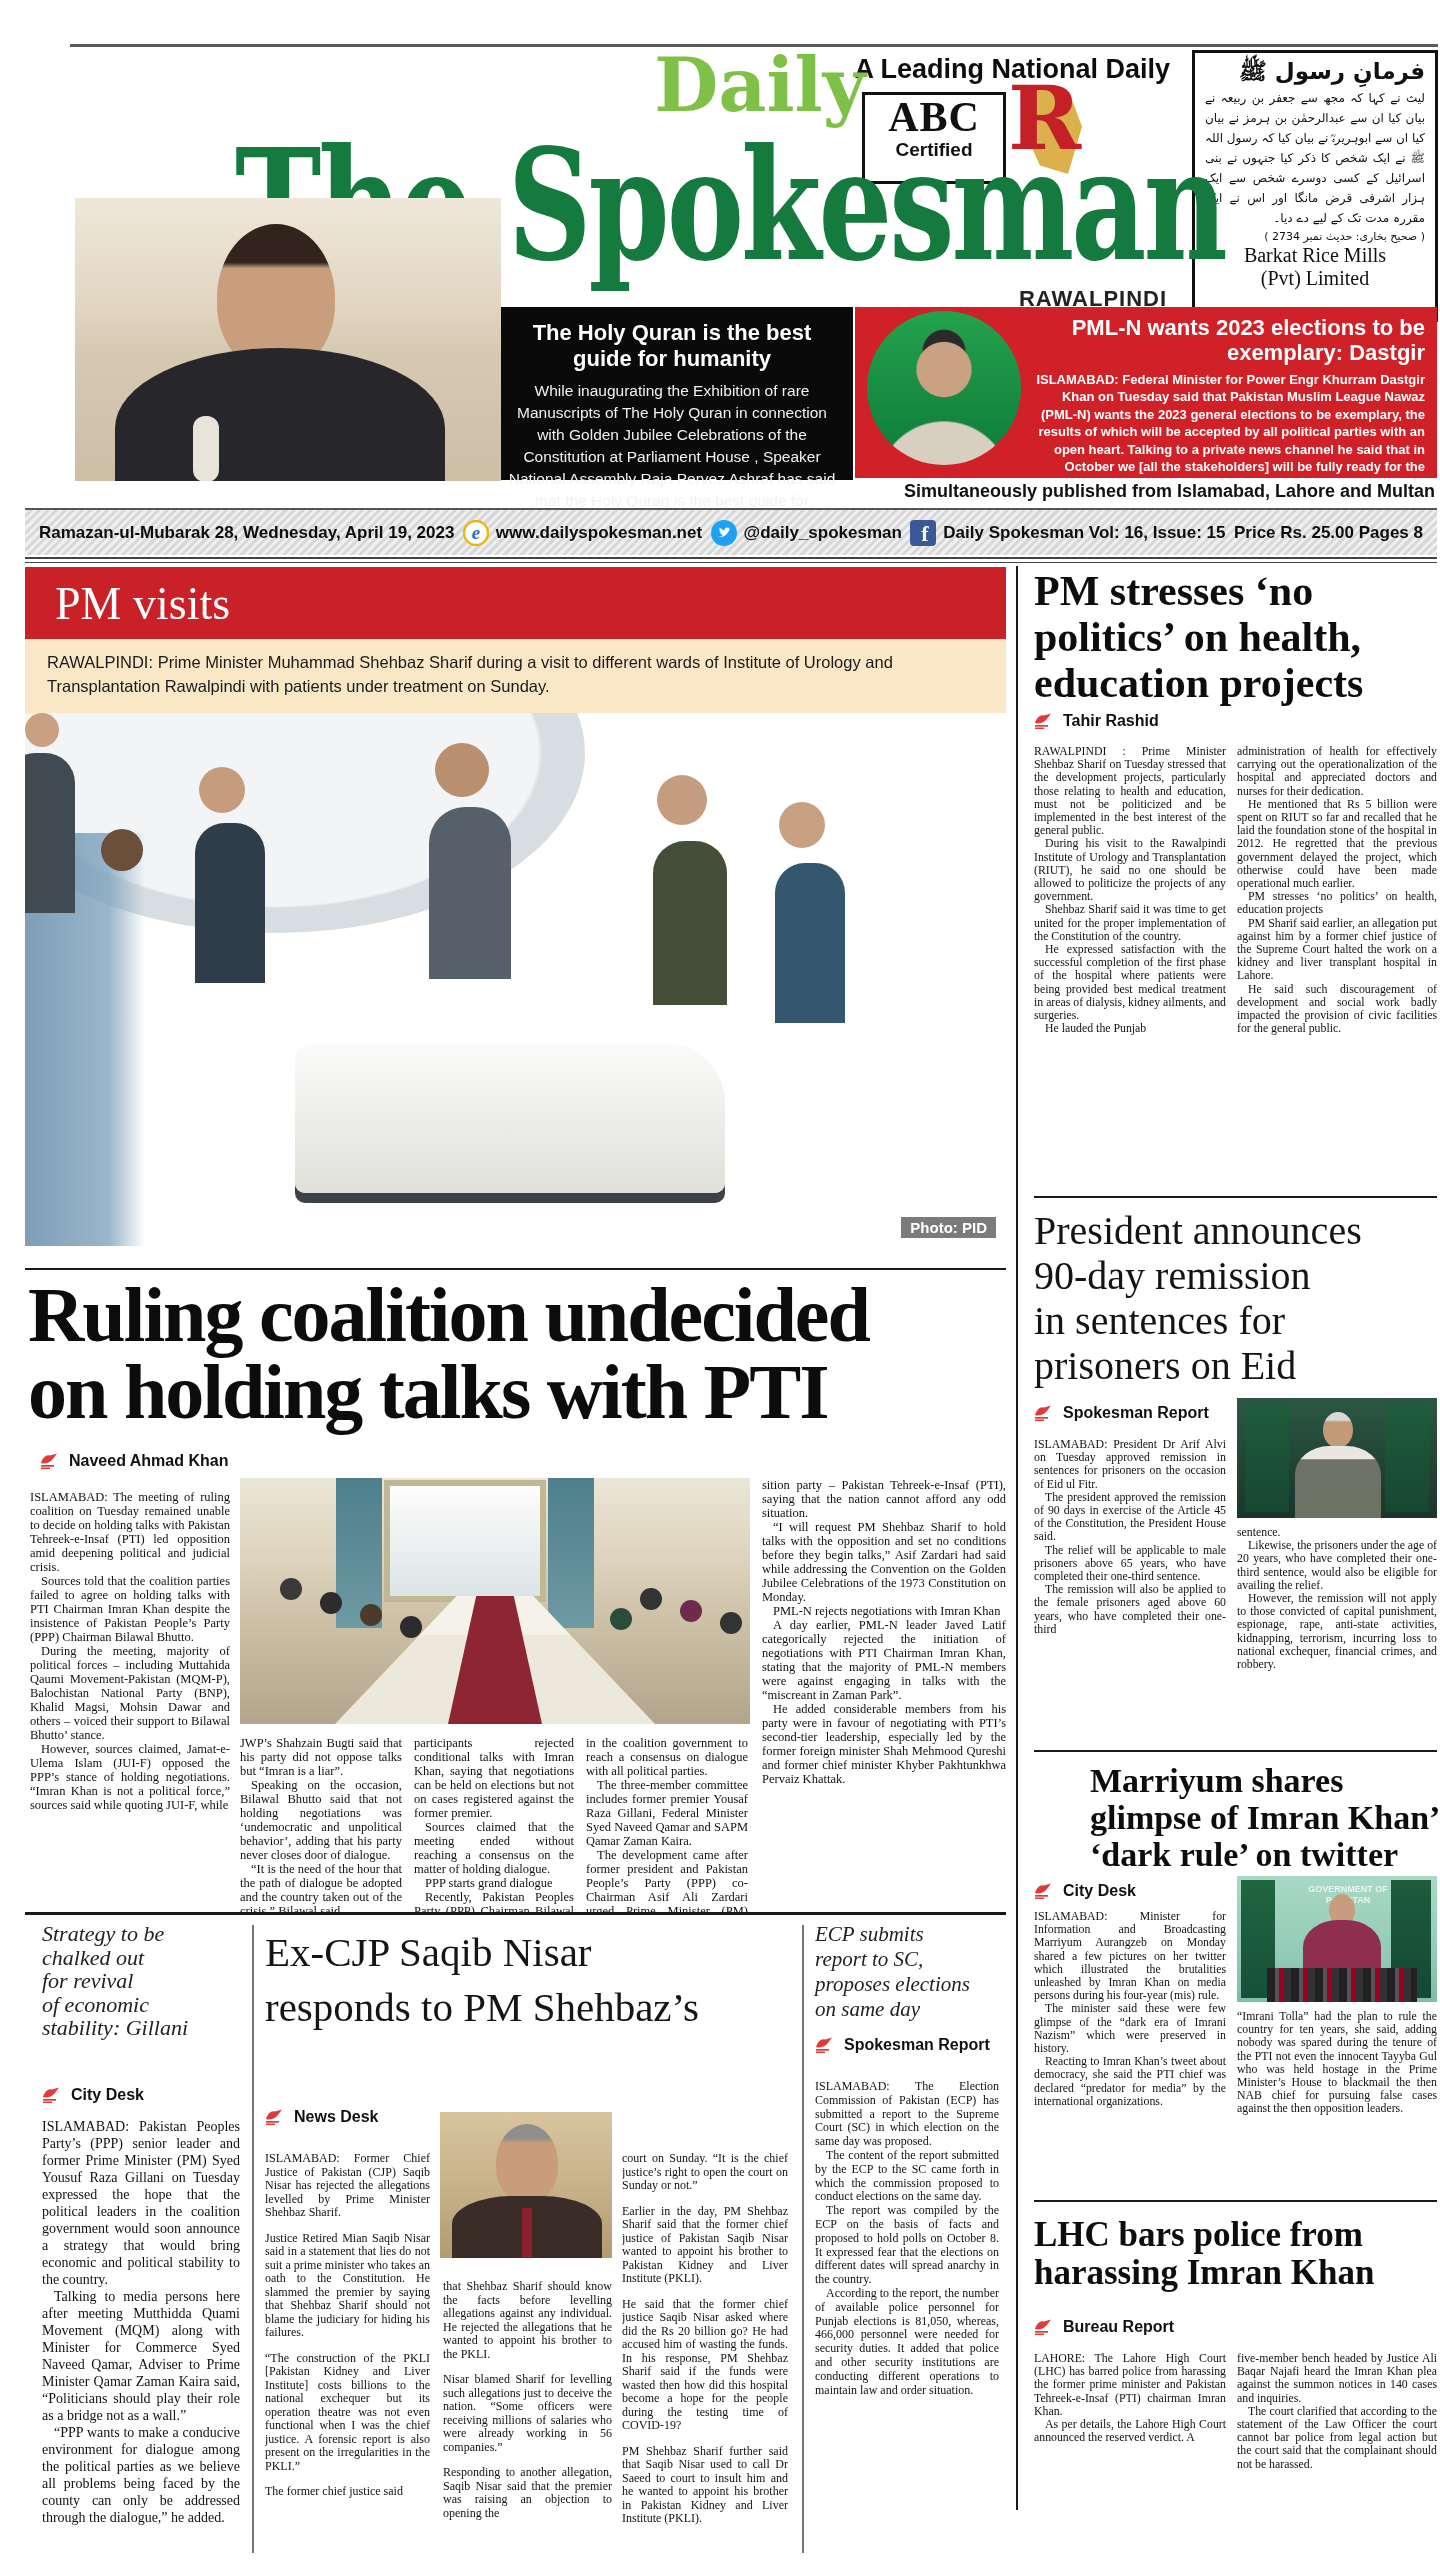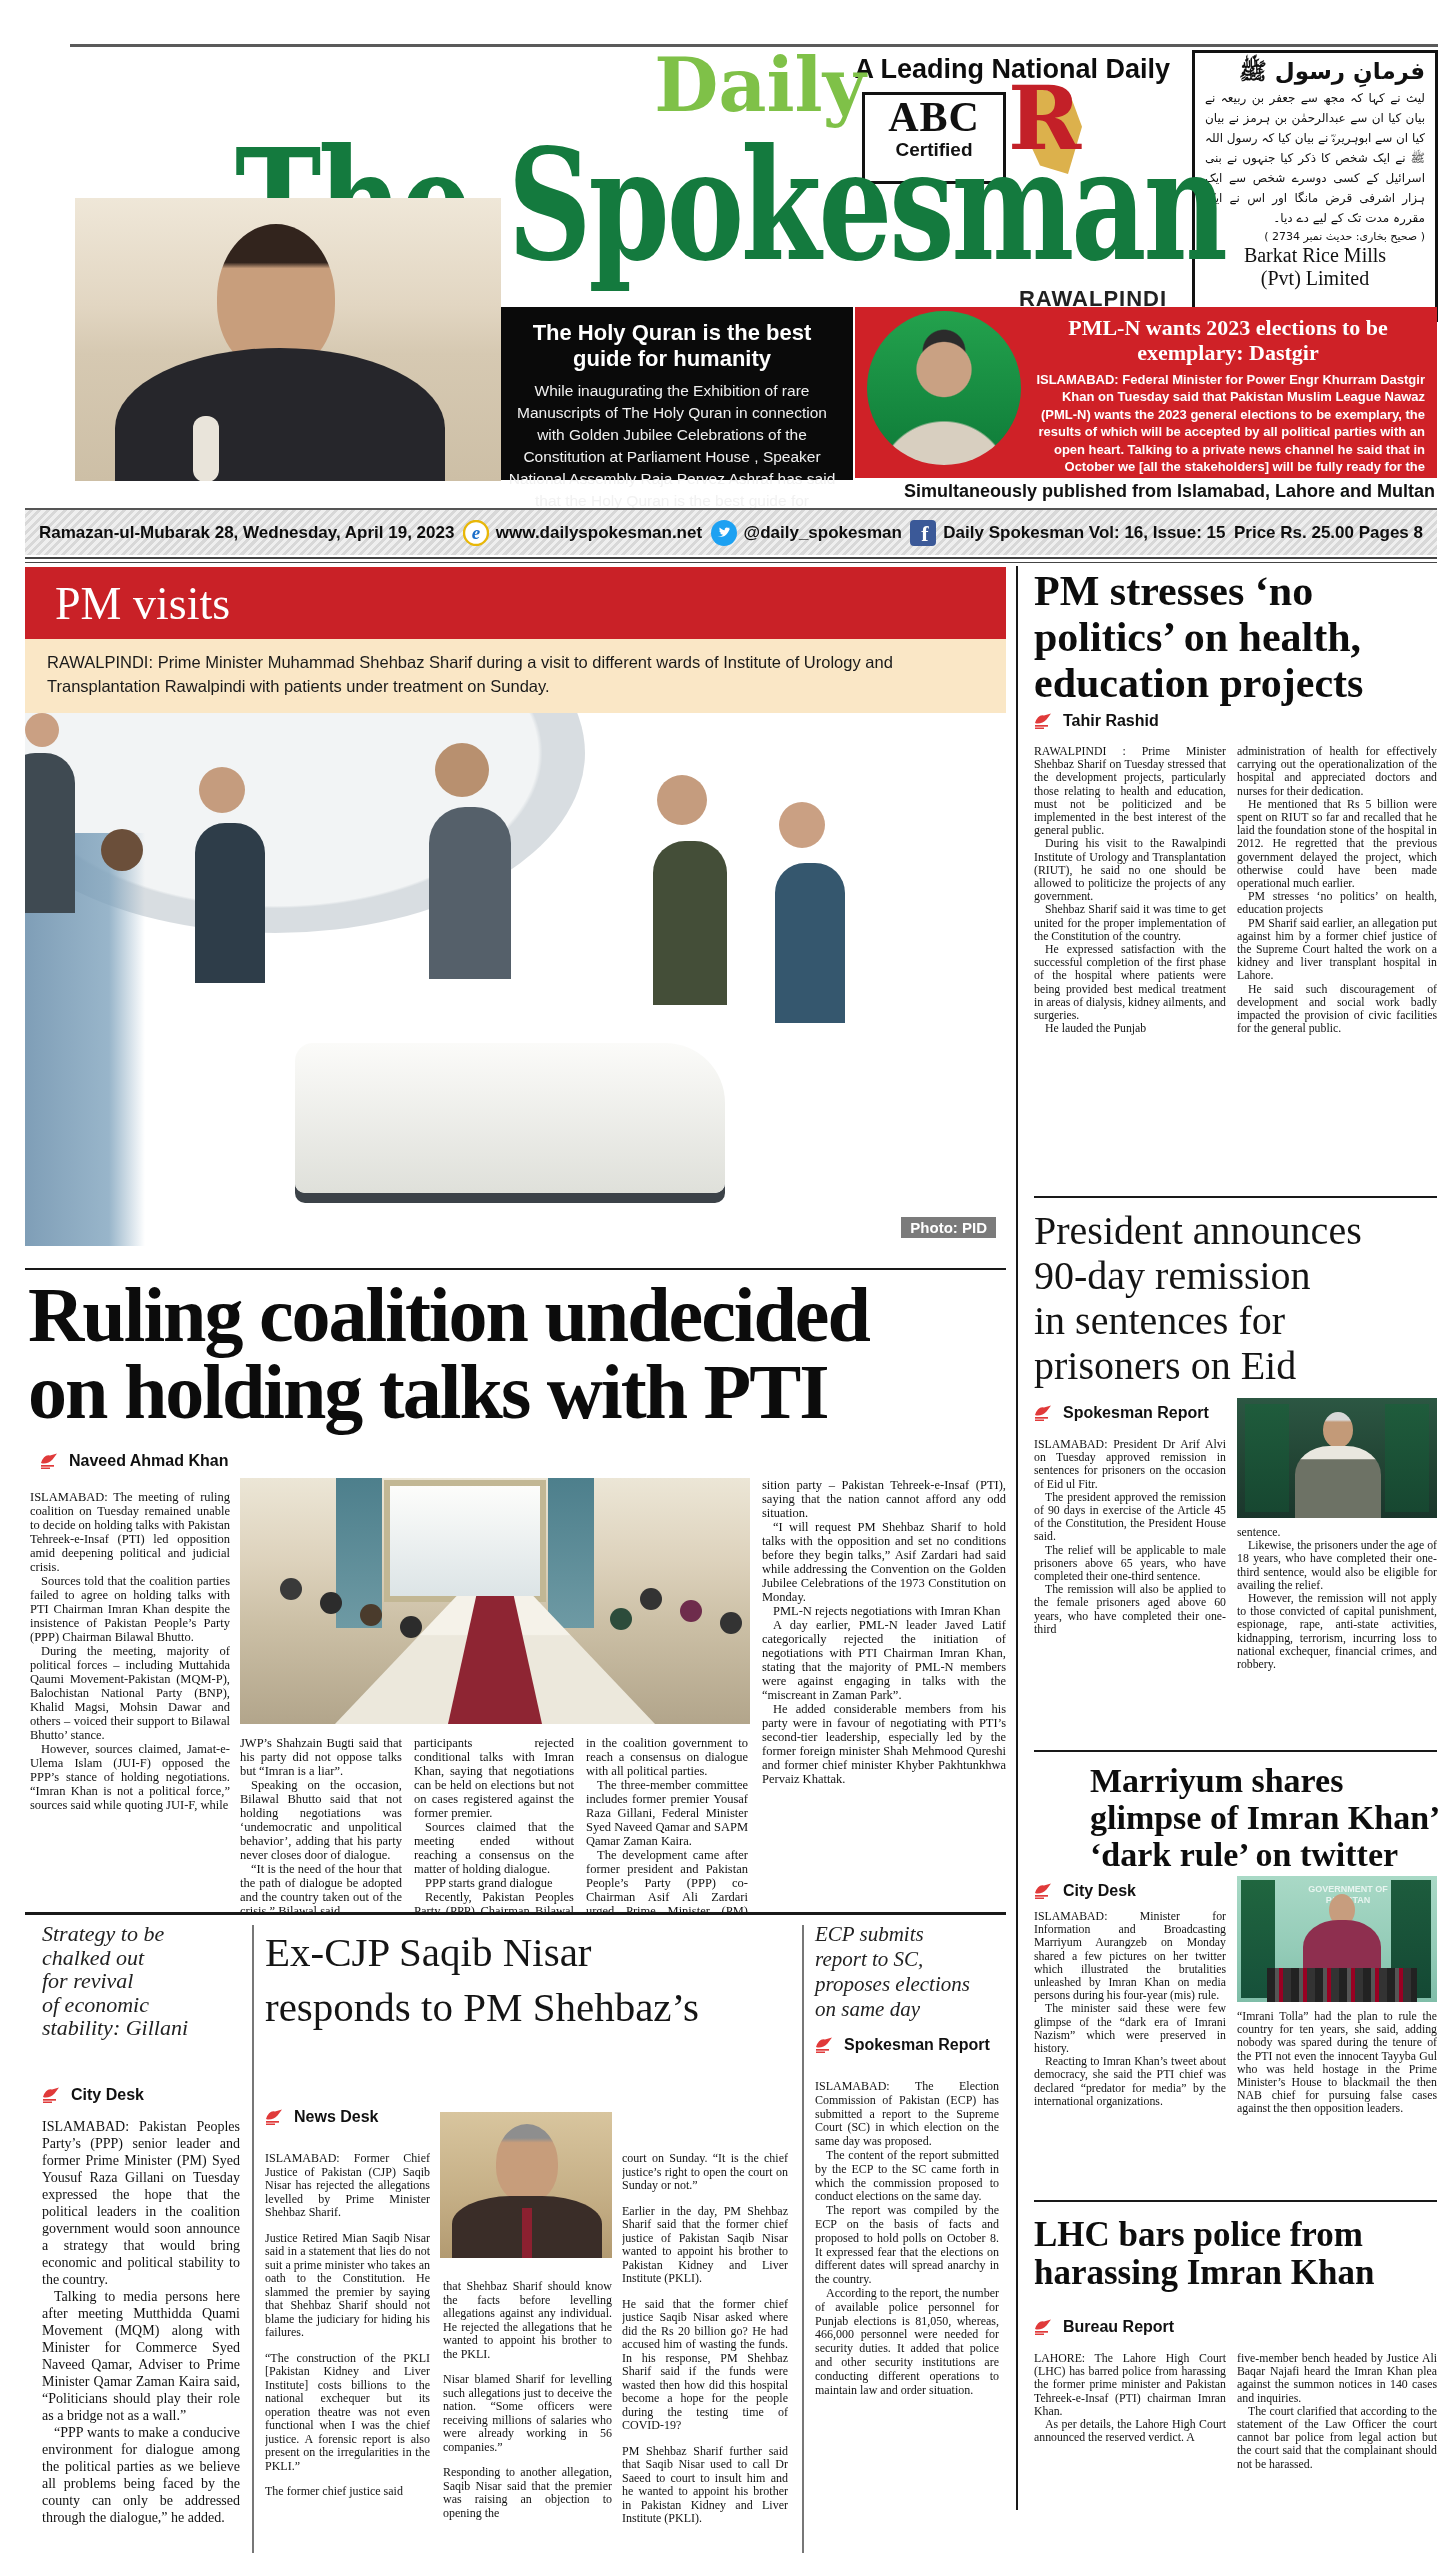--- a/index.html
+++ b/index.html
@@ -48,22 +48,22 @@
   .quran-banner h2{margin:0;font-size:22px;line-height:1.2;font-weight:bold;font-family:"Liberation Sans",sans-serif;}
   .quran-banner p{margin:7px 0 0;font-size:15.5px;line-height:22px;color:#f1f1f1;font-family:"Liberation Sans",sans-serif;}
 
   .pmln-banner{left:855px;top:307px;width:582px;height:171px;background:#cf2127;color:#fff;}
   .circle-photo{position:absolute;left:12px;top:4px;width:154px;height:154px;border-radius:50%;overflow:hidden;
         background:radial-gradient(circle at 50% 115%,#d8cfc0 0 34%,transparent 35%),
                    radial-gradient(circle at 50% 38%,#c9a183 0 22%,transparent 23%),
                    radial-gradient(circle at 50% 26%,#2b2b2b 0 15%,transparent 16%),
                    linear-gradient(180deg,#23a24d,#0e7a38);}
   .pmln-text{position:absolute;left:176px;right:12px;top:8px;}
-  .pmln-text h2{margin:0;font-size:22px;line-height:1.15;font-weight:bold;text-align:center;
-        font-family:Liberation Serif, serif;}
+  .pmln-text h2{margin:0;font-size:22px;line-height:1.15;font-weight:bold;text-align:right;
+        font-family:Liberation Sans, sans-serif;}
   .pmln-text p{margin:5px 0 0;font-size:13px;line-height:17.5px;font-weight:bold;text-align:right;
         font-family:"Liberation Sans",sans-serif;}
   .published-line{left:855px;top:481px;width:580px;text-align:right;font-size:18px;font-weight:bold;color:#111;}
 
   .date-bar{left:25px;top:508px;width:1412px;height:47px;box-sizing:border-box;border-top:2px solid #555;
         background:repeating-linear-gradient(135deg,#efefef 0 3px,#d8d8d8 3px 6px);
         display:flex;align-items:center;justify-content:space-between;padding:0 14px;
         font-family:"Liberation Sans",sans-serif;font-weight:bold;font-size:17px;color:#0d0d0d;}
   .bar-item{display:flex;align-items:center;gap:7px;}
   .double-rule{left:25px;top:557px;width:1412px;height:6px;border-top:2px solid #444;border-bottom:1px solid #444;box-sizing:border-box;}
@@ -468,21 +468,21 @@
     <div class="torso"></div>
   </div>
   <div class="abs scol pr-col1">
       <p>ISLAMABAD: President Dr Arif Alvi on Tuesday approved remission in sentences for prisoners on the occasion of Eid ul Fitr.</p>
       <p>The president approved the remission of 90 days in exercise of the Article 45 of the Constitution, the President House said.</p>
       <p>The relief will be applicable to male prisoners above 65 years, who have completed their one-third sentence.</p>
       <p>The remission will also be applied to the female prisoners aged above 60 years, who have completed their one-third</p>
     </div>
   <div class="abs scol pr-col2">
       <p>sentence.</p>
-      <p>Likewise, the prisoners under the age of 18 years, who have completed their one-third sentence, would also be eligible for availing the relief.</p>
+      <p>Likewise, the prisoners under the age of 20 years, who have completed their one-third sentence, would also be eligible for availing the relief.</p>
       <p>However, the remission will not apply to those convicted of capital punishment, espionage, rape, anti-state activities, kidnapping, terrorism, incurring loss to national exchequer, financial crimes, and robbery.</p>
     </div>
 
   <div class="abs s-rule" style="top:1750px;"></div>
 
   <div class="abs mr-head">
       <p>Marriyum shares</p>
       <p>glimpse of Imran Khan’s</p>
       <p>‘dark rule’ on twitter</p>
     </div>

